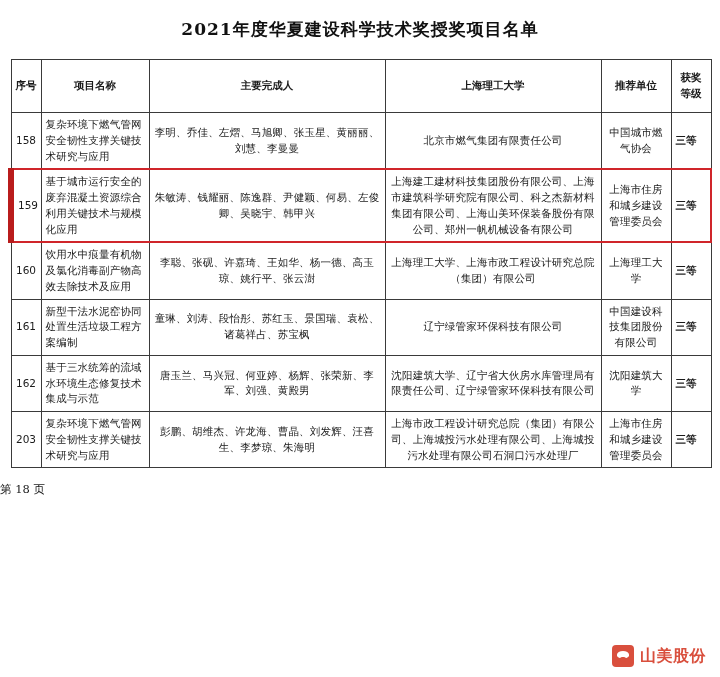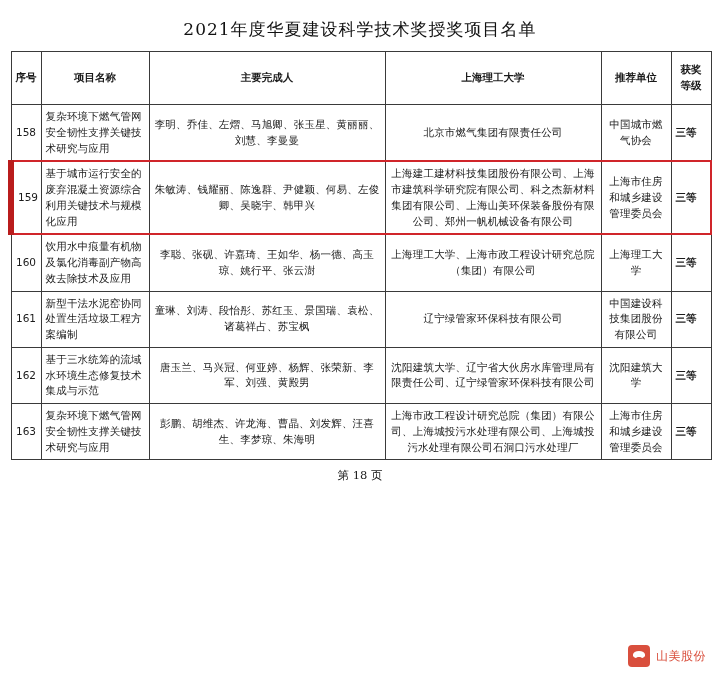--- a/index.html
+++ b/index.html
@@ -18,31 +18,31 @@
   .page {
     width: 720px;
     height: 677px;
     position: relative;
     box-sizing: border-box;
     padding: 0;
   }
   .doc-title {
     text-align: center;
     font-size: 17px;
-    font-weight: normal;
+    font-weight: bold;
     letter-spacing: 1px;
     padding-top: 18px;
     padding-bottom: 10px;
     color: #111;
     font-family: "DejaVu Serif", "Liberation Serif", serif;
   }
   table.award-table {
     border-collapse: collapse;
     width: 700px;
-    margin: 0 auto;
+    margin: 8px auto;
     table-layout: fixed;
   }
   table.award-table td, table.award-table th {
     border: 1px solid #3a3a3a;
     vertical-align: middle;
     padding: 4px 4px;
     font-size: 10.5px;
     line-height: 1.5;
     color: #1a1a1a;
   }
@@ -91,23 +91,23 @@
   tr.row-highlight td:first-child {
     border-left: 6px solid #b91c1c;
   }
   tr.row-highlight td:last-child {
     border-right: 2px solid #d0252a;
   }
   .grade-head-lines {
     line-height: 1.35;
   }
   .page-footer {
-    text-align: center;
+    text-align: left;
     font-size: 11.5px;
-    margin-top: 8px;
+    margin-top: 14px;
     color: #1a1a1a;
     font-family: "DejaVu Serif", "Liberation Serif", serif;
   }
   .watermark {
     position: absolute;
     right: 14px;
     bottom: 10px;
     display: flex;
     align-items: center;
     gap: 6px;
@@ -134,23 +134,23 @@
     content: "";
     position: absolute;
     left: 8px;
     top: 12px;
     width: 6px;
     height: 5px;
     background: #d94f3d;
     border-radius: 2px;
   }
   .wm-text {
-    font-size: 12px;
+    font-size: 16px;
     color: #d94f3d;
-    font-weight: normal;
+    font-weight: bold;
     letter-spacing: 0.5px;
     white-space: nowrap;
   }
 </style>
 </head>
 <body>
 
 <div class="page">
 
   <div class="doc-title">2021年度华夏建设科学技术奖授奖项目名单</div>
@@ -209,21 +209,21 @@
       </tr>
       <tr>
         <td class="c-no">162</td>
         <td class="c-proj">基于三水统筹的流域水环境生态修复技术集成与示范</td>
         <td class="c-ppl">唐玉兰、马兴冠、何亚婷、杨辉、张荣新、李军、刘强、黄殿男</td>
         <td class="c-units">沈阳建筑大学、辽宁省大伙房水库管理局有限责任公司、辽宁绿管家环保科技有限公司</td>
         <td class="c-rec">沈阳建筑大学</td>
         <td class="c-grade">三等</td>
       </tr>
       <tr>
-        <td class="c-no">163</td>
+        <td class="c-no">203</td>
         <td class="c-proj">复杂环境下燃气管网安全韧性支撑关键技术研究与应用</td>
         <td class="c-ppl">彭鹏、胡维杰、许龙海、曹晶、刘发辉、汪喜生、李梦琼、朱海明</td>
         <td class="c-units">上海市政工程设计研究总院（集团）有限公司、上海城投污水处理有限公司、上海城投污水处理有限公司石洞口污水处理厂</td>
         <td class="c-rec">上海市住房和城乡建设管理委员会</td>
         <td class="c-grade">三等</td>
       </tr>
     </tbody>
   </table>
 
   <div class="page-footer">第 18 页</div>

